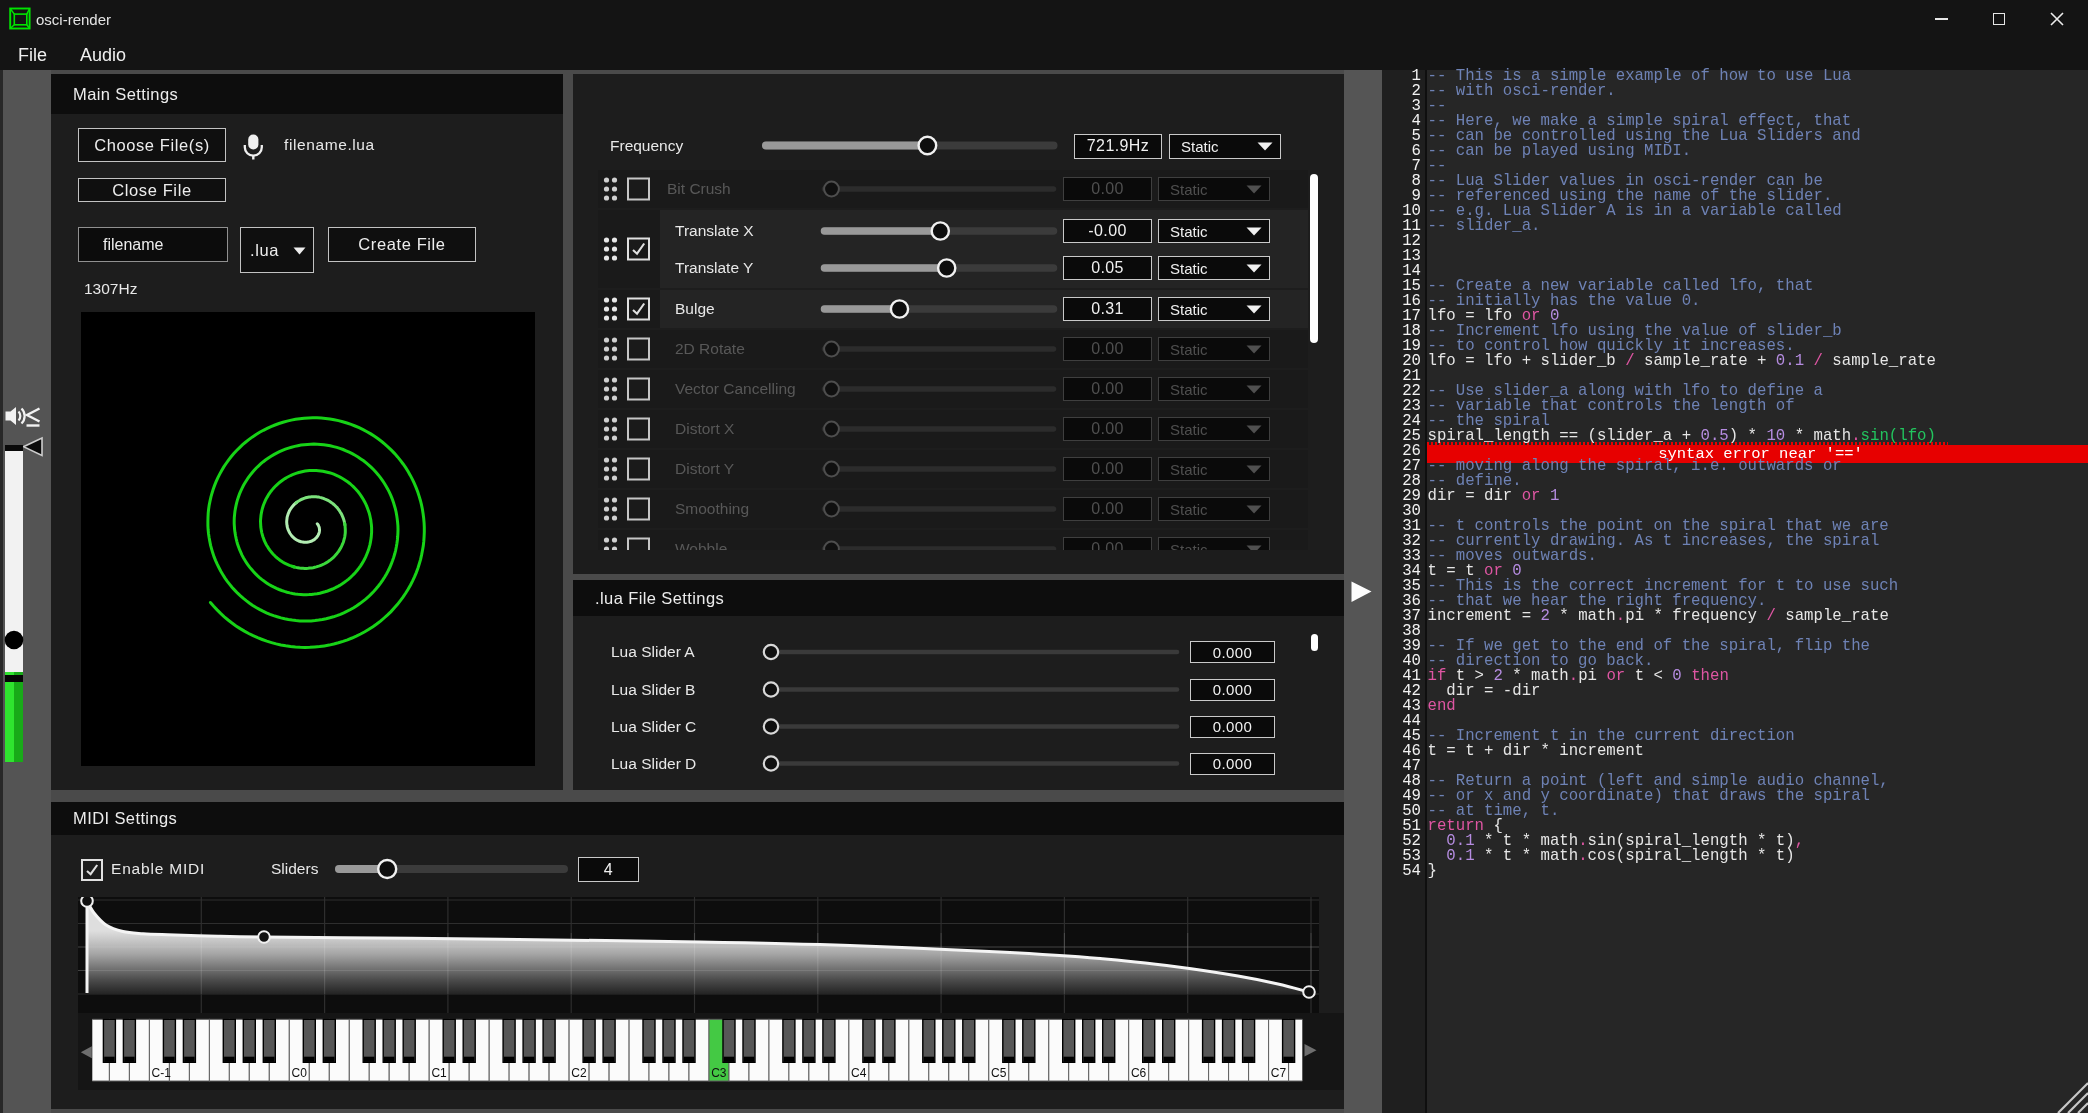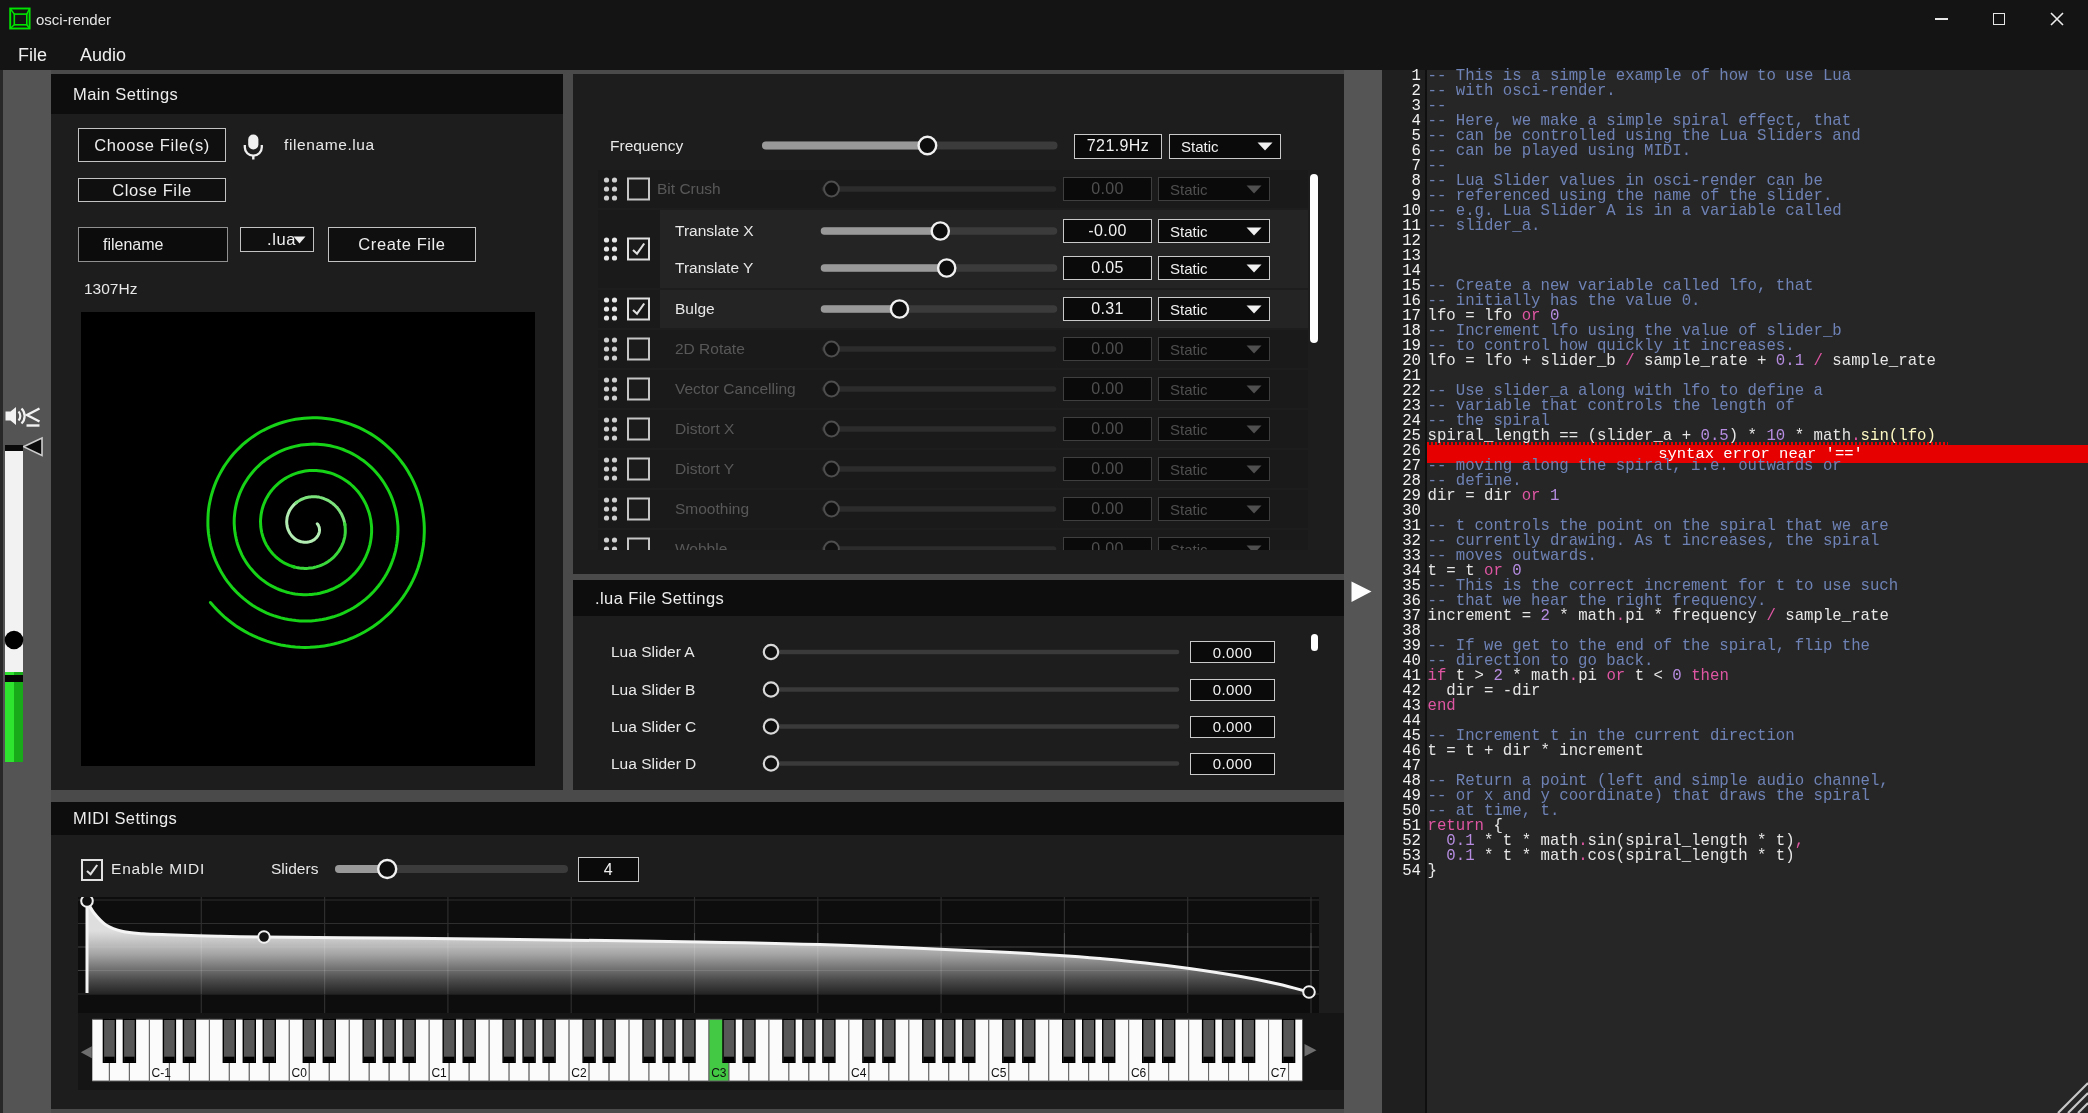--- a/index.html
+++ b/index.html
@@ -112,21 +112,21 @@
 <span style="color:#6e82b5">-- Create a new variable called lfo, that</span>
 <span style="color:#6e82b5">-- initially has the value 0.</span>
 <span style="color:#e6e6e6">lfo = lfo </span><span style="color:#df56a3">or</span><span style="color:#e6e6e6"> </span><span style="color:#b58ce0">0</span>
 <span style="color:#6e82b5">-- Increment lfo using the value of slider_b</span>
 <span style="color:#6e82b5">-- to control how quickly it increases.</span>
 <span style="color:#e6e6e6">lfo = lfo + slider_b </span><span style="color:#df56a3">/</span><span style="color:#e6e6e6"> sample_rate + </span><span style="color:#b58ce0">0.1</span><span style="color:#e6e6e6"> </span><span style="color:#df56a3">/</span><span style="color:#e6e6e6"> sample_rate</span>
 
 <span style="color:#6e82b5">-- Use slider_a along with lfo to define a</span>
 <span style="color:#6e82b5">-- variable that controls the length of</span>
 <span style="color:#6e82b5">-- the spiral</span>
-<span style="color:#e6e6e6">spiral_length == (slider_a + </span><span style="color:#b58ce0">0.5</span><span style="color:#e6e6e6">) * </span><span style="color:#b58ce0">10</span><span style="color:#e6e6e6"> * math</span><span style="color:#df56a3">.</span><span style="color:#fef9c3">sin(lfo)</span>
+<span style="color:#e6e6e6">spiral_length == (slider_a + </span><span style="color:#b58ce0">0.5</span><span style="color:#e6e6e6">) * </span><span style="color:#b58ce0">10</span><span style="color:#e6e6e6"> * math</span><span style="color:#df56a3">.</span><span style="color:#22c55e">sin(lfo)</span>
 
 <span style="color:#6e82b5">-- moving along the spiral, i.e. outwards or</span>
 <span style="color:#6e82b5">-- define.</span>
 <span style="color:#e6e6e6">dir = dir </span><span style="color:#df56a3">or</span><span style="color:#e6e6e6"> </span><span style="color:#b58ce0">1</span>
 
 <span style="color:#6e82b5">-- t controls the point on the spiral that we are</span>
 <span style="color:#6e82b5">-- currently drawing. As t increases, the spiral</span>
 <span style="color:#6e82b5">-- moves outwards.</span>
 <span style="color:#e6e6e6">t = t </span><span style="color:#df56a3">or</span><span style="color:#e6e6e6"> </span><span style="color:#b58ce0">0</span>
 <span style="color:#6e82b5">-- This is the correct increment for t to use such</span>
@@ -173,21 +173,21 @@
 <svg class="abs" style="left:190px;top:59px" width="24" height="28" viewBox="0 0 24 28">
 <rect x="7.2" y="1.5" width="10.2" height="15" rx="5" fill="#efefef"></rect>
 <path d="M3.8,12 v2.2 a8.5,8.5 0 0 0 17,0 v-2.2" fill="none" stroke="#efefef" stroke-width="2.3"></path>
 <line x1="12.3" y1="23" x2="12.3" y2="26.5" stroke="#efefef" stroke-width="2.4"></line>
 </svg>
 <div class="lbl" style="left:233px;top:62px;letter-spacing:0.6px">filename.lua</div>
 <div class="btn" style="left:27px;top:104px;width:148px;height:24px">Close File</div>
 <div class="abs" style="left:27px;top:153px;width:150px;height:35px;background:rgba(12,12,12,0.996);border:1.2px solid #909090;box-sizing:border-box;color:#ededed;font-size:16px;display:flex;align-items:center">
       <span style="padding-left:24px">filename</span>
     </div>
-<div class="btn" style="left:189px;top:153px;width:74px;height:25px;justify-content:center">
+<div class="btn" style="left:189px;top:153px;width:74px;height:46px;justify-content:flex-start">
       <span style="padding-left:9px">.lua</span>
       <svg style="position:absolute;right:7px;top:50%;margin-top:-3.5px" width="13" height="8">
         <polygon points="0.5,0.5 12.5,0.5 6.5,7.5" fill="#ededed"></polygon>
       </svg>
     </div>
 <div class="btn" style="left:277px;top:153px;width:148px;height:35px">Create File</div>
 <div class="lbl" style="left:33px;top:206px">1307Hz</div>
 <div class="abs" style="left:30px;top:238px;width:454px;height:454px;background:#000">
 <svg width="454" height="454" viewBox="0 0 454 454">
         <path d="M236.2,211.8 L236.4,212.0 L236.7,212.3 L236.9,212.6 L237.1,212.9 L237.3,213.3 L237.5,213.6 L237.7,214.0 L237.8,214.3 L238.0,214.7 L238.1,215.1 L238.2,215.5 L238.3,215.9 L238.4,216.4 L238.5,216.8 L238.5,217.3 L238.5,217.7 L238.5,218.2 L238.5,218.6 L238.4,219.1 L238.4,219.6 L238.3,220.1 L238.2,220.5 L238.1,221.0 L237.9,221.5 L237.7,222.0 L237.5,222.4 L237.3,222.9 L237.0,223.4 L236.8,223.8 L236.5,224.3 L236.1,224.7 L235.8,225.2 L235.4,225.6 L235.1,226.0 L234.6,226.4 L234.2,226.8 L233.8,227.2 L233.3,227.5 L232.8,227.9 L232.3,228.2 L231.7,228.5 L231.2,228.8 L230.6,229.0 L230.0,229.3 L229.4,229.5 L228.8,229.7 L228.2,229.9 L227.6,230.0 L226.9,230.1 L226.2,230.2 L225.6,230.3 L224.9,230.3 L224.2,230.3 L223.5,230.3 L222.8,230.2 L222.1,230.1 L221.4,230.0 L220.7,229.9 L220.0,229.7 L219.3,229.5 L218.6,229.3 L217.9,229.0 L217.2,228.7 L216.5,228.4 L215.8,228.0 L215.2,227.6 L214.5,227.2 L213.9,226.7 L213.2,226.2 L212.6,225.7 L212.0,225.1 L211.5,224.6 L210.9,224.0 L210.4,223.3 L209.9,222.7 L209.4,222.0 L208.9,221.3 L208.5,220.5 L208.1,219.8 L207.7,219.0 L207.4,218.2 L207.0,217.4 L206.8,216.5 L206.5,215.7 L206.3,214.8 L206.1,213.9 L206.0,213.0 L205.8,212.1 L205.8,211.2 L205.7,210.3 L205.7,209.3 L205.8,208.4 L205.9,207.4 L206.0,206.5 L206.1,205.5 L206.3,204.6 L206.6,203.6 L206.9,202.7 L207.2,201.8 L207.6,200.8 L208.0,199.9 L208.4,199.0 L208.9,198.1 L209.4,197.2 L210.0,196.4 L210.6,195.5 L211.2,194.7 L211.9,193.9 L212.6,193.1 L213.3,192.4 L214.1,191.6 L214.9,190.9 L215.8,190.3" fill="none" stroke="#b2ecb2" stroke-width="3" stroke-linecap="round"></path>
@@ -205,21 +205,21 @@
       <circle cx="354.4" cy="71.5" r="8.8" fill="#0d0d0d" stroke="#f0f0f0" stroke-width="2.4"></circle>
     </svg>
 <div style="position:absolute;left:501px;top:59.5px;width:88px;height:25px;background:rgba(10,10,10,0.996);border:1.5px solid #c9c9c9;box-sizing:border-box;color:#f0f0f0;font-size:16px;letter-spacing:0.4px;display:flex;align-items:center;justify-content:center">721.9Hz</div>
 <div style="position:absolute;left:596px;top:59.5px;width:112px;height:25px;background:#0a0a0a;border:1.5px solid #c9c9c9;box-sizing:border-box;color:#f0f0f0;font-size:15px;display:flex;align-items:center">
       <span style="padding-left:11px">Static</span>
       <svg style="position:absolute;right:7px;top:50%;margin-top:-4.5px" width="16" height="9">
         <polygon points="0.5,0.5 15.5,0.5 8,8.5" fill="#f0f0f0"></polygon>
       </svg>
     </div>
 <div class="abs" style="left:25px;top:96px;width:710px;height:38px;background:#1a1a1a"></div>
-    <div class="dlbl" style="left:84px;top:106.0px">Bit Crush</div>
+    <div class="dlbl" style="left:94px;top:106.0px">Bit Crush</div>
     <div style="position:absolute;left:490px;top:103.0px;width:89px;height:24px;background:rgba(10,10,10,0.996);border:1.5px solid #3f3f3f;box-sizing:border-box;color:#4f4f4f;font-size:16px;letter-spacing:0.4px;display:flex;align-items:center;justify-content:center">0.00</div>
     <div style="position:absolute;left:585px;top:103.0px;width:112px;height:24px;background:#0a0a0a;border:1.5px solid #3f3f3f;box-sizing:border-box;color:#4f4f4f;font-size:15px;display:flex;align-items:center">
       <span style="padding-left:11px">Static</span>
       <svg style="position:absolute;right:7px;top:50%;margin-top:-4.5px" width="16" height="9">
         <polygon points="0.5,0.5 15.5,0.5 8,8.5" fill="#4f4f4f"></polygon>
       </svg>
     </div>
     <div class="abs" style="left:25px;top:136px;width:62px;height:78px;background:#1a1a1a"></div>
     <div class="abs" style="left:87px;top:136px;width:648px;height:78px;background:#242424"></div>
     <div class="lbl" style="left:102px;top:148px">Translate X</div>

